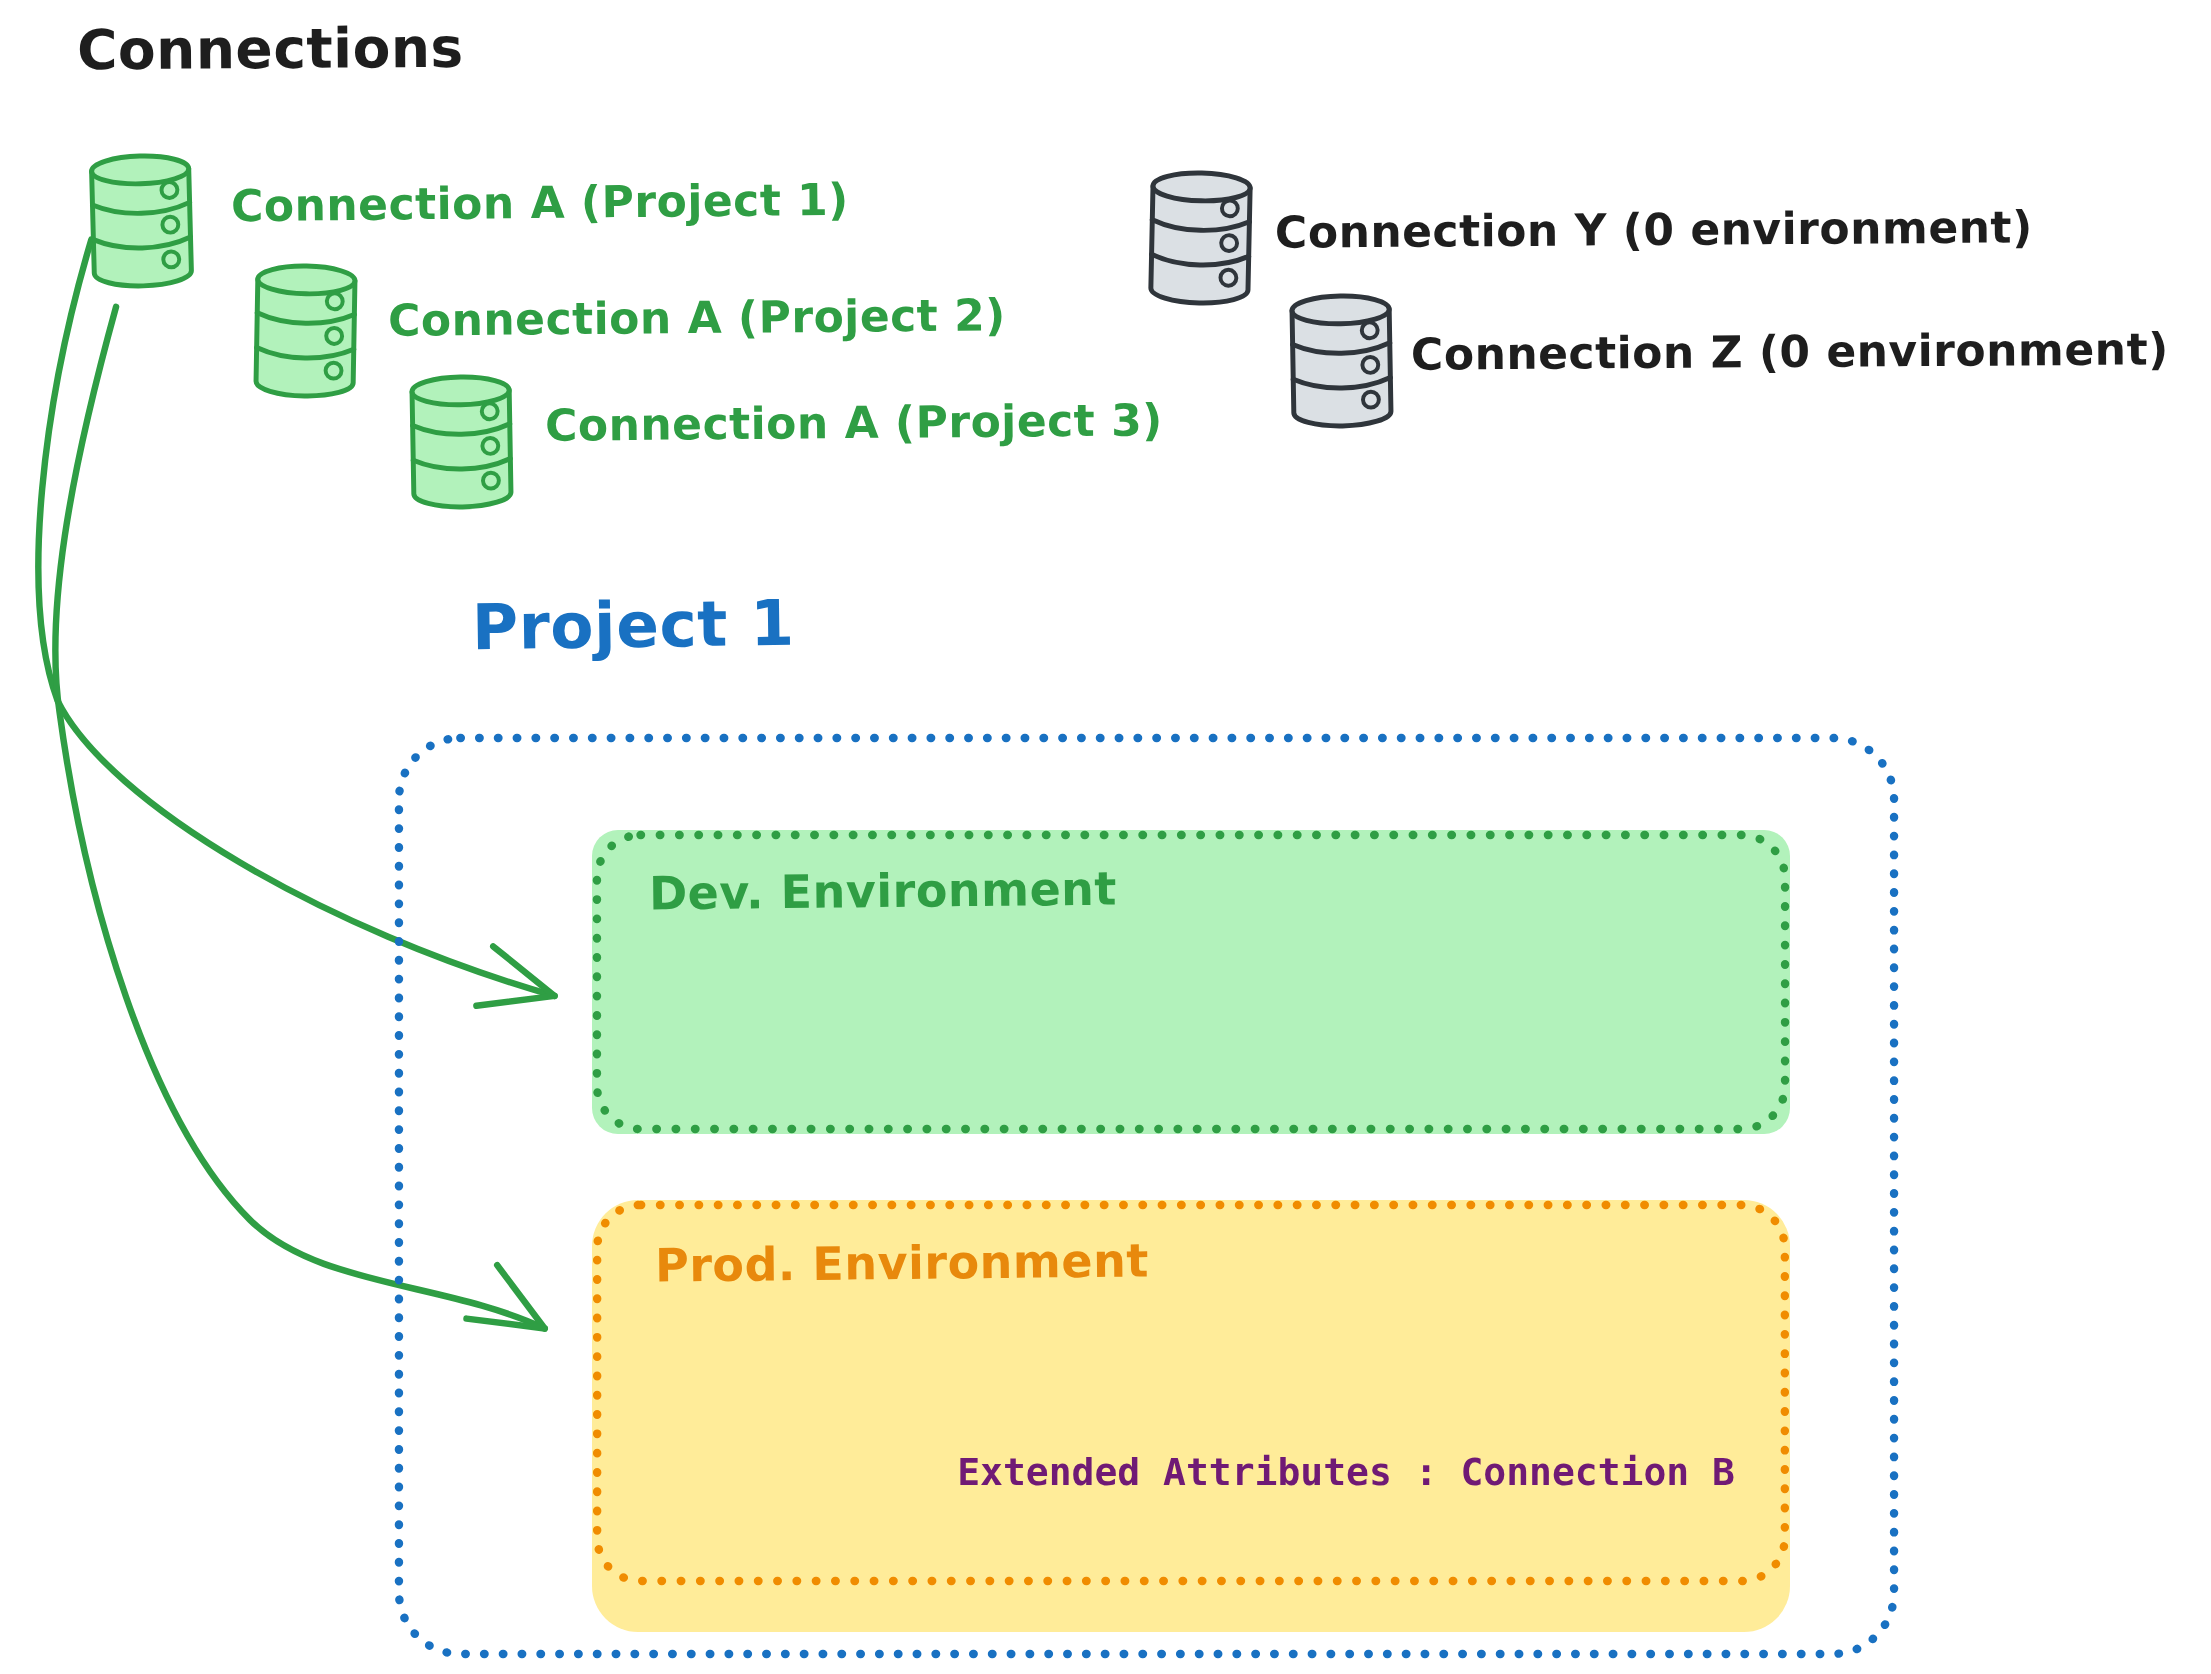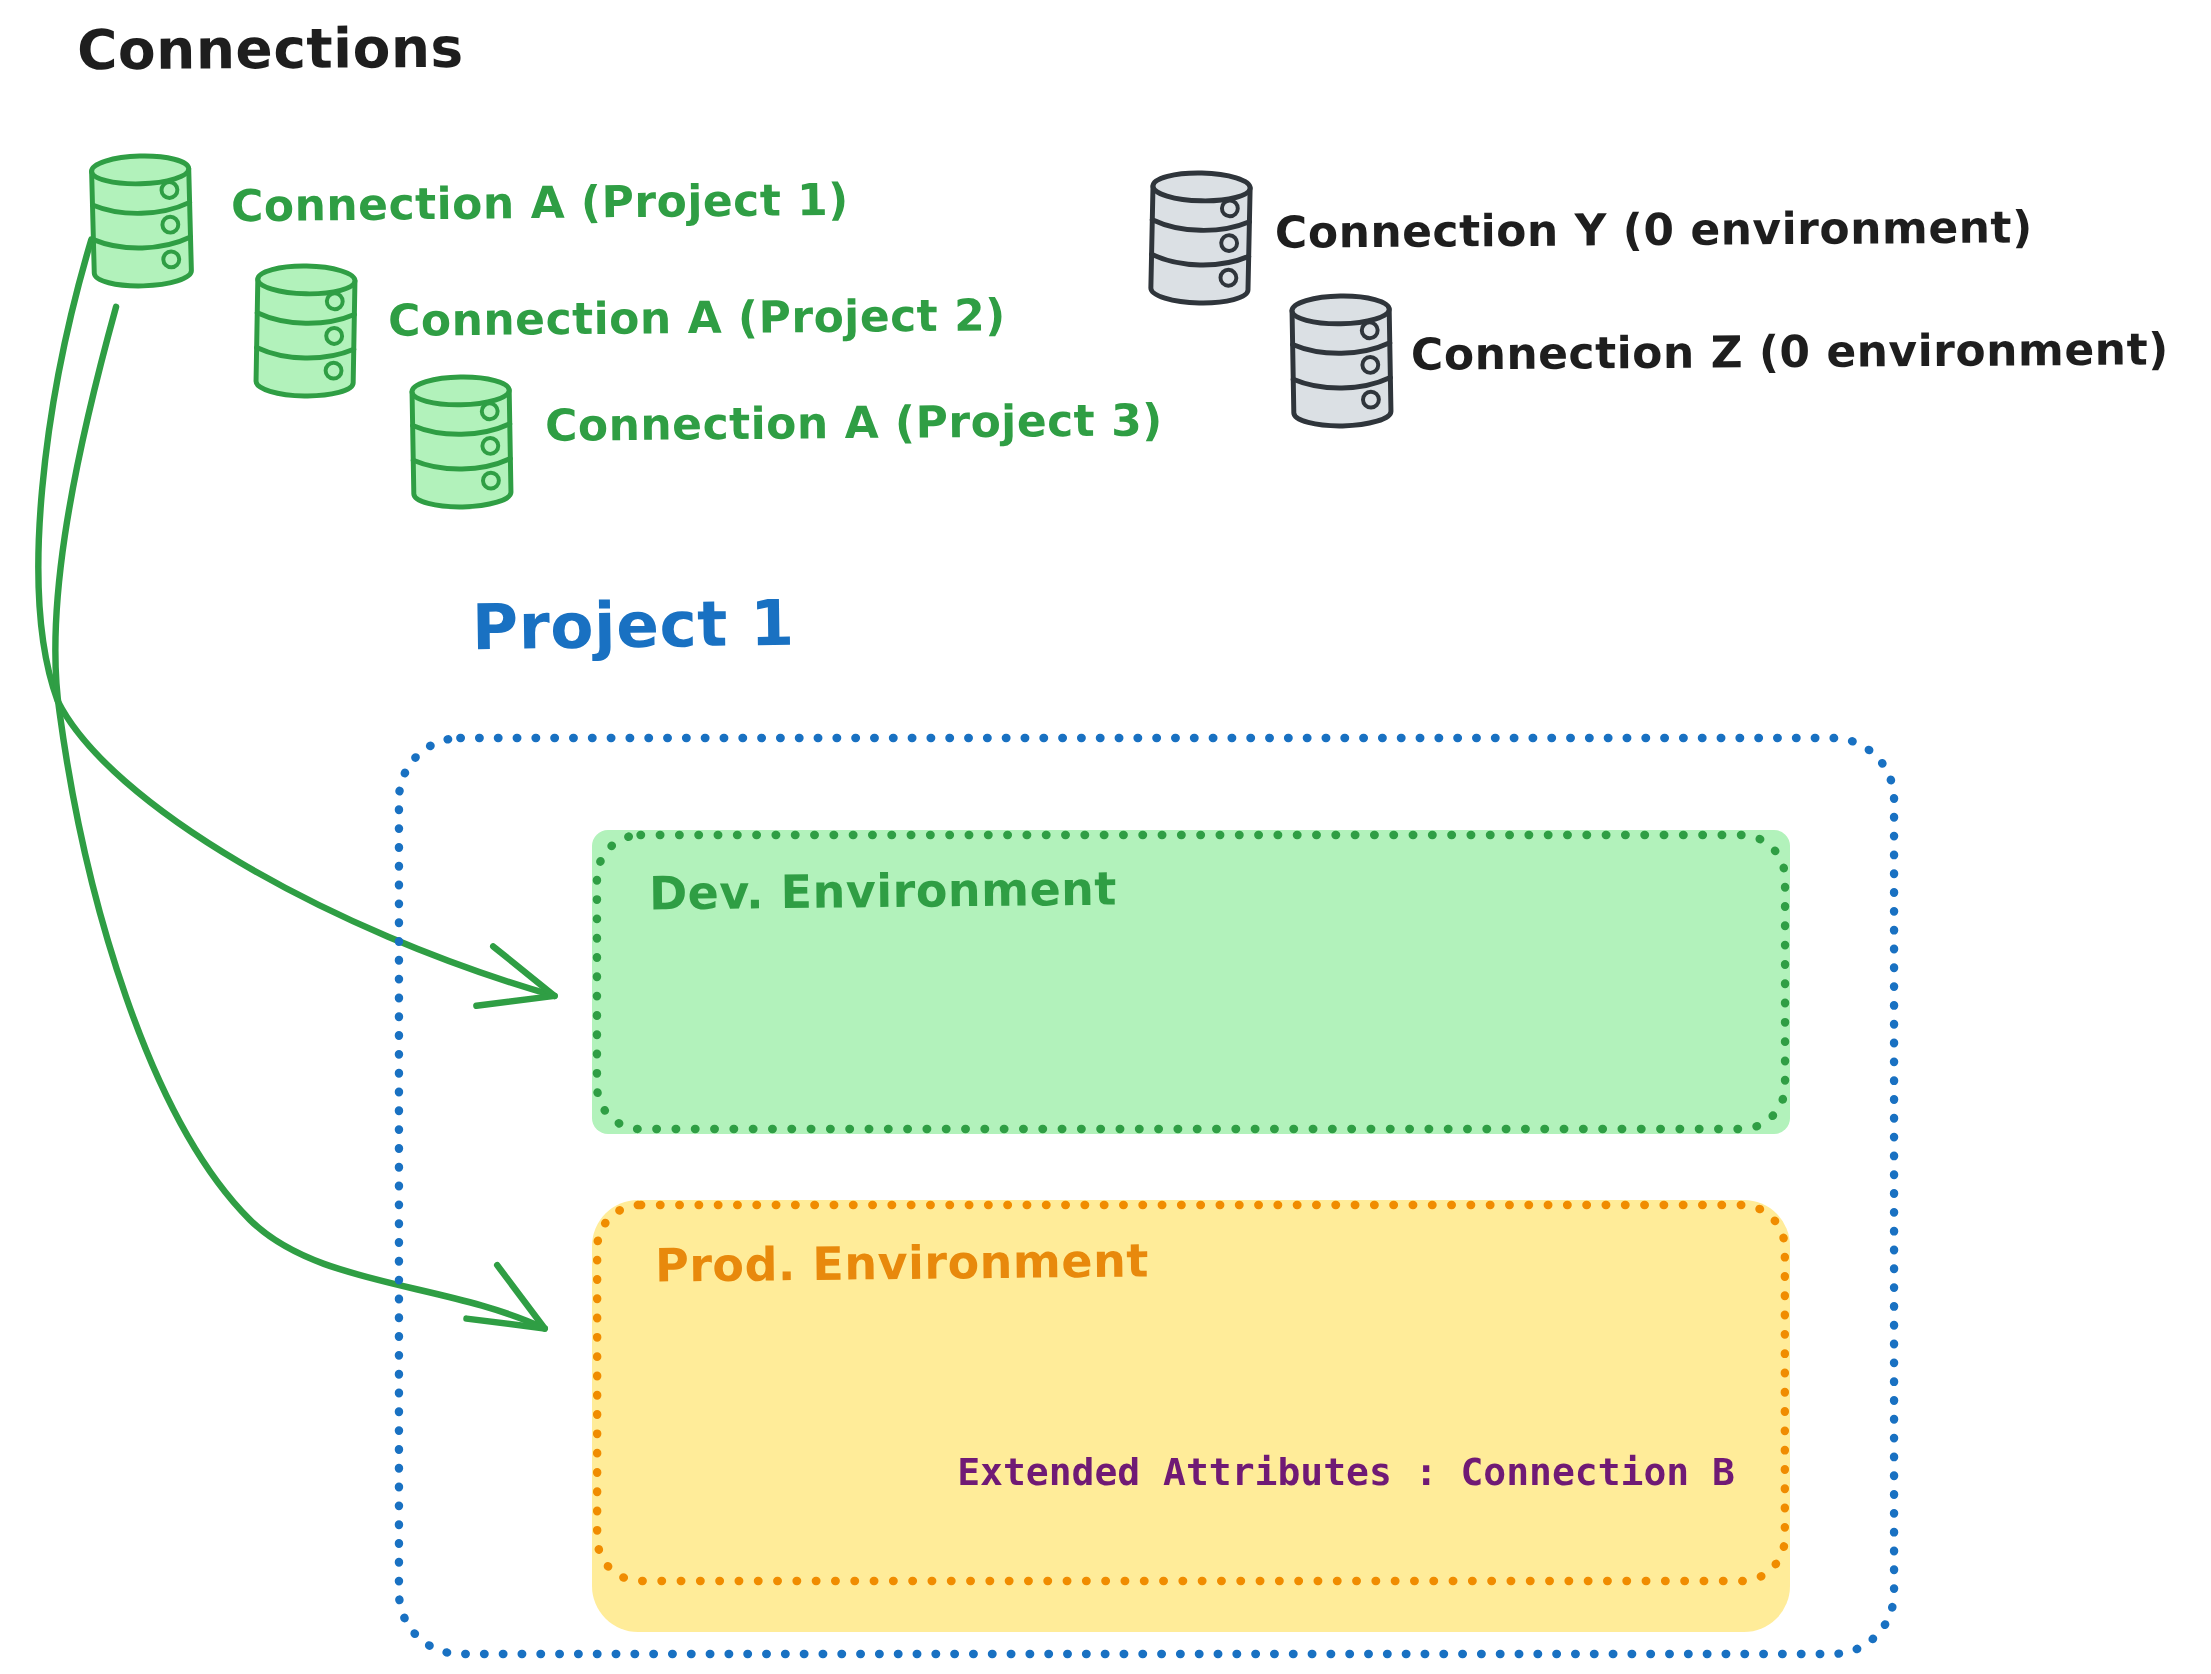--- a/index.html
+++ b/index.html
@@ -40,21 +40,21 @@
   .db-z{left:1284px;top:289px;transform:rotate(-1deg);}
   .db-green{--db-fill:#b2f2bb;--db-stroke:#2f9e44;}
   .db-gray{--db-fill:#dbe0e4;--db-stroke:#2f353b;}
   .db .db-body{fill:var(--db-fill);stroke:var(--db-stroke);stroke-width:5;stroke-linejoin:round;stroke-linecap:round;}
   .db .db-line{fill:none;stroke:var(--db-stroke);stroke-width:5;stroke-linecap:round;}
   .db .db-hole{fill:none;stroke:var(--db-stroke);stroke-width:4;}
 
   
   .box{box-sizing:border-box;}
   .project-box{left:394px;top:733px;width:1505px;height:926px;}
-  .dev-box{left:592px;top:830px;width:1198px;height:304px;background:#b2f2bb;border-radius:16px;}
+  .dev-box{left:592px;top:830px;width:1198px;height:304px;background:#b2f2bb;border-radius:26px;}
   .prod-box{left:592px;top:1200px;width:1198px;height:432px;background:#ffec99;border-radius:46px;}
   .box-border{position:absolute;left:0;top:0;pointer-events:none;}
 
   .env-title{position:absolute;font-weight:700;font-size:46px;line-height:1;white-space:nowrap;letter-spacing:0.5px;}
   .dev-title{left:57px;top:38px;color:#2f9e44;transform:rotate(-0.6deg);}
   .prod-title{left:63px;top:40px;color:#e8890c;transform:rotate(-0.6deg);}
 
   .mono{
     position:absolute;
     font-family:"DejaVu Sans Mono",monospace;

